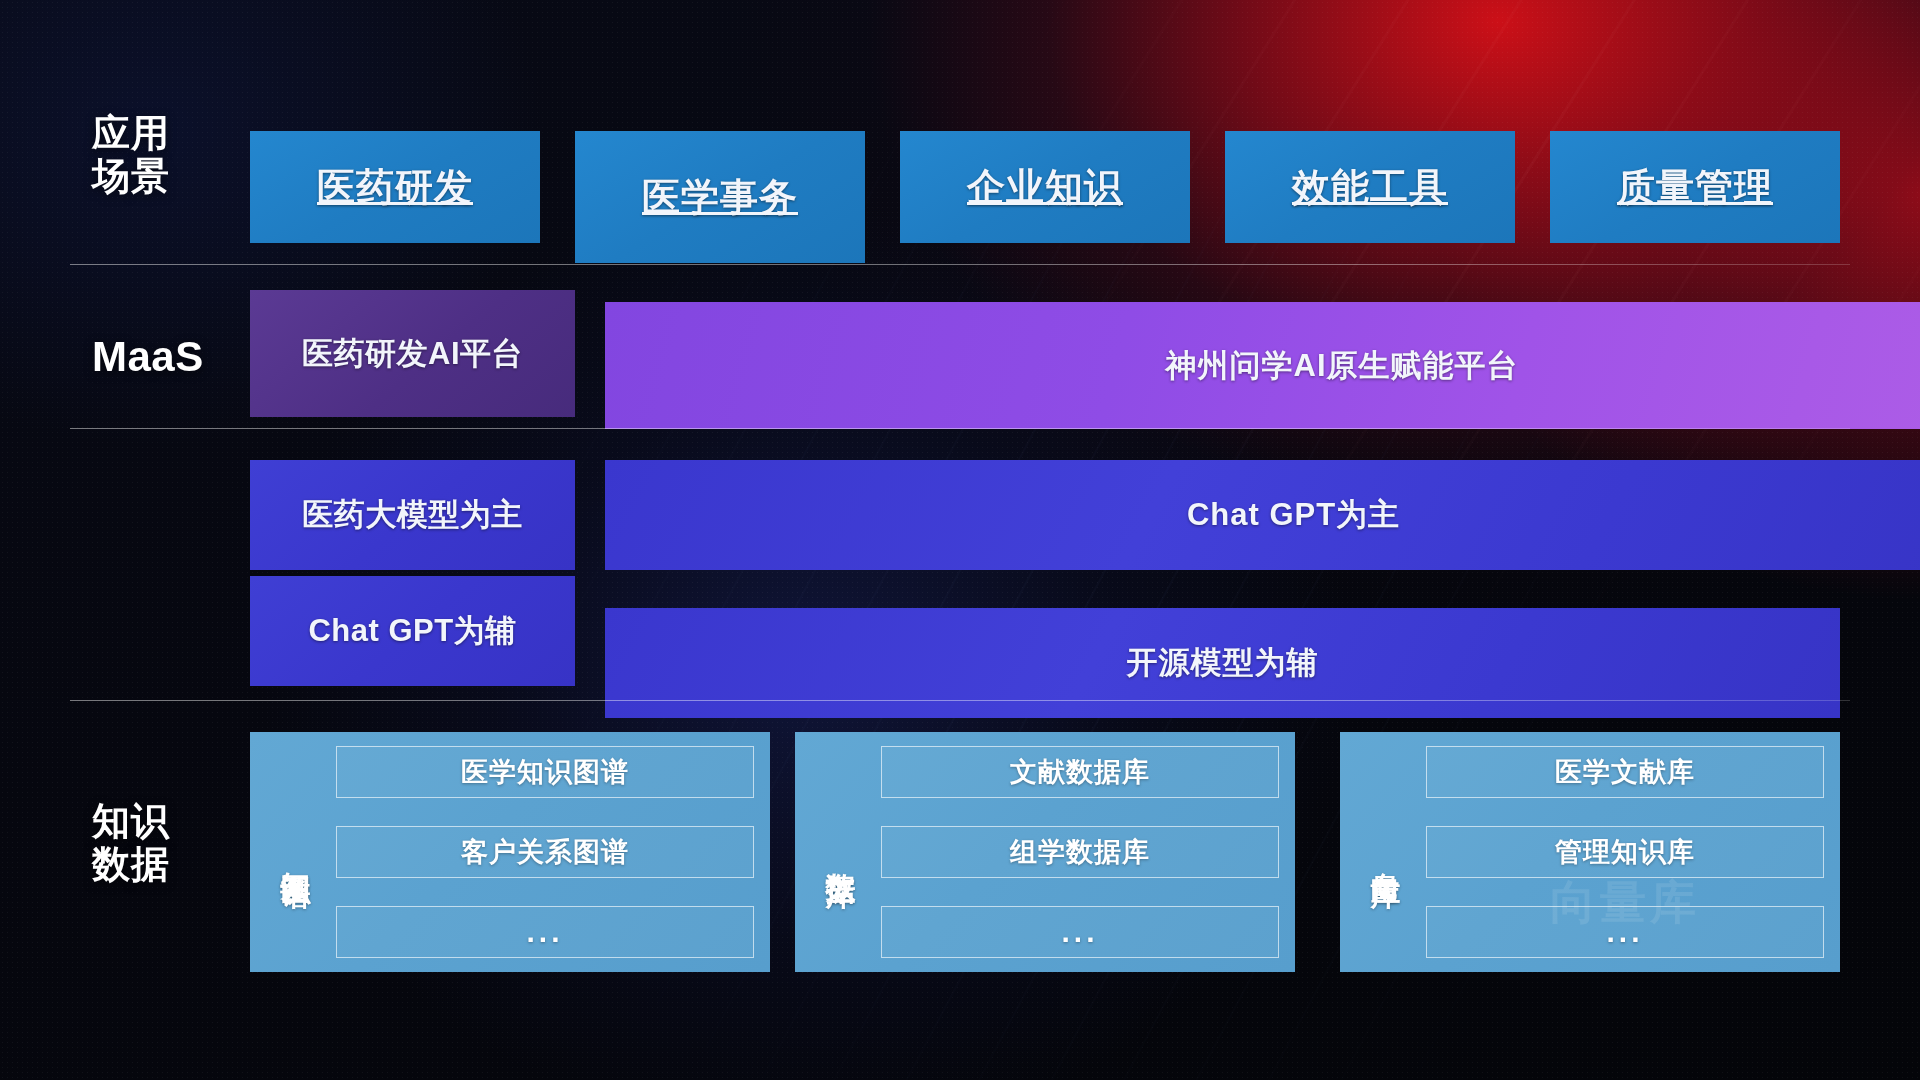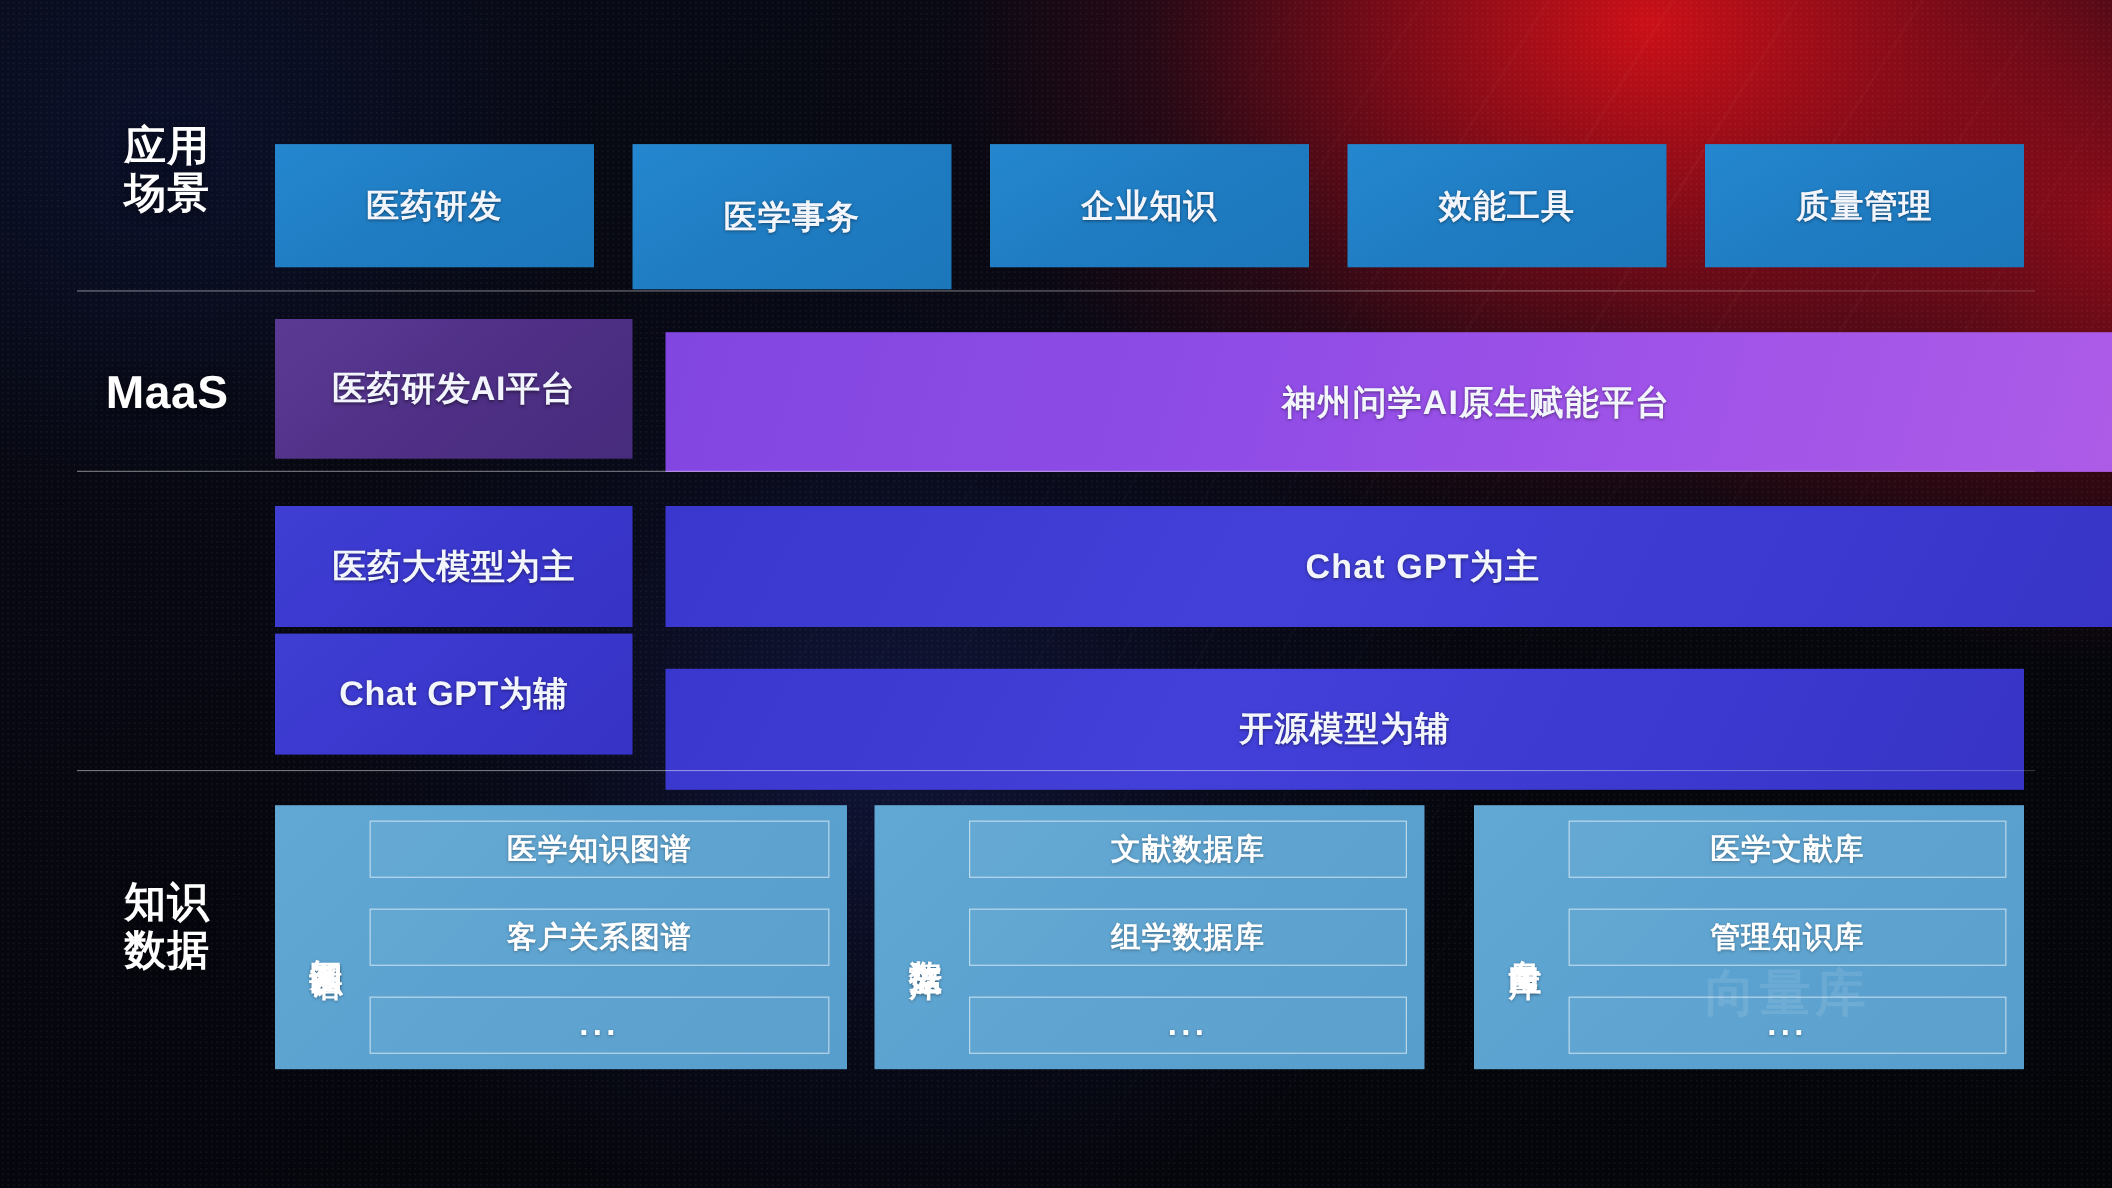--- a/index.html
+++ b/index.html
@@ -65,21 +65,20 @@
     background-size: 5px 5px;
   }
 
   
   .row-label {
     position: absolute;
     left: 92px;
     width: 120px;
     color: #ffffff;
     font-weight: 700;
-    text-align: center;
     line-height: 1.12;
     letter-spacing: 1px;
     text-shadow: 0 2px 10px rgba(0,0,0,.6);
   }
   .row-label.cn { font-size: 38px; }
   .row-label.en { font-size: 42px; letter-spacing: 0.5px; }
 
   
   .divider {
     position: absolute;
@@ -97,22 +96,23 @@
     justify-content: center;
     color: #f2f5fb;
     font-weight: 700;
     text-shadow: 0 1px 3px rgba(0,0,0,.45);
     box-sizing: border-box;
   }
 
   
   .app-box {
     background: linear-gradient(150deg, #2487cf 0%, #1f7cc2 50%, #1c76ba 100%);
-    font-size: 30px;
-    letter-spacing: 1px;
+    font-size: 38px;
+    letter-spacing: 1px;
+    text-decoration: underline;
   }
 
   
   .maas-left {
     background: linear-gradient(140deg, #5b3a94 0%, #4e2f85 55%, #472b7c 100%);
     font-size: 31px;
     letter-spacing: .5px;
   }
   .maas-right {
     background: linear-gradient(105deg, #8246e0 0%, #8f4ce6 35%, #a053e8 62%, #b05fe6 100%);

